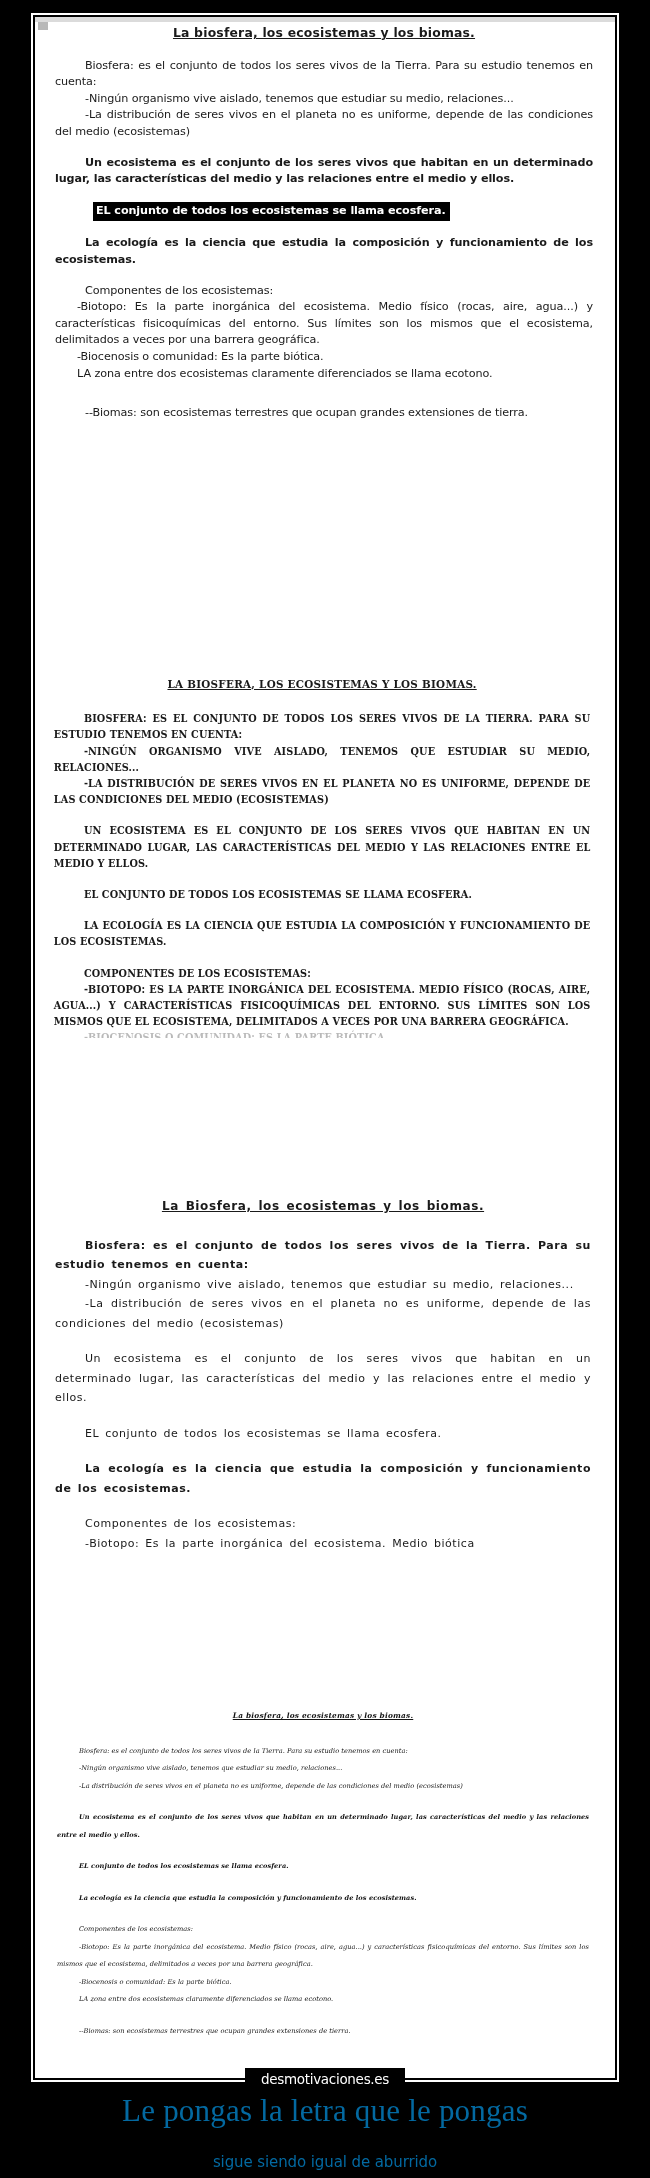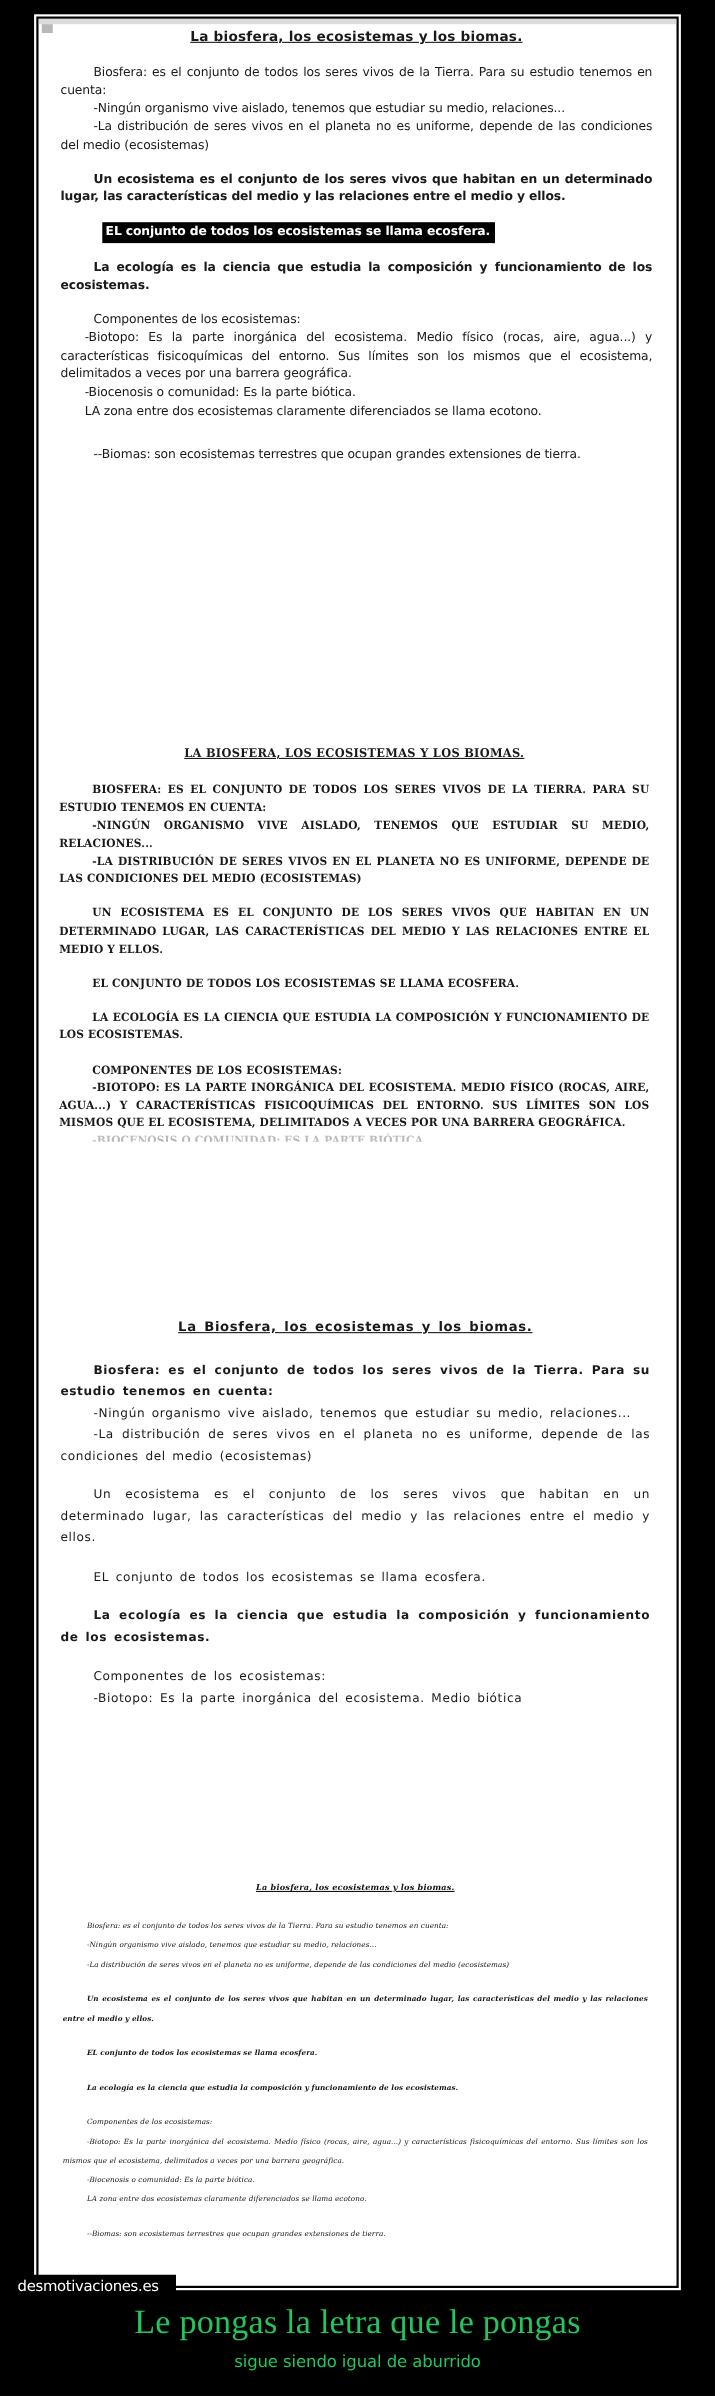--- a/index.html
+++ b/index.html
@@ -169,21 +169,21 @@
   #block-script .gap { height: 14px; }
   #block-script .bold { font-weight: bold; }
 
   
   #watermark {
     position: absolute;
     left: 0;
     right: 0;
     top: 2068px;
     height: 24px;
-    text-align: left;
+    text-align: center;
     pointer-events: none;
   }
   #watermark-plate {
     display: inline-block;
     position: relative;
     background: #000000;
     color: #ffffff;
     font-family: "DejaVu Sans", sans-serif;
     font-size: 13.5px;
     line-height: 20px;
@@ -192,34 +192,34 @@
     border-radius: 0 0 9px 9px;
   }
 
   
   #caption {
     position: absolute;
     left: 0;
     right: 0;
     top: 2092px;
     text-align: center;
-    color: #22c55e;
+    color: #0369a1;
   }
   #caption-title {
     font-family: "Liberation Serif", "DejaVu Serif", serif;
     font-size: 31px;
     line-height: 38px;
     font-weight: normal;
     letter-spacing: .2px;
   }
   #caption-sub {
     font-family: "DejaVu Sans", sans-serif;
     font-size: 15px;
     line-height: 22px;
-    margin-top: 6px;
+    margin-top: 21px;
     letter-spacing: -.1px;
     text-align: center;
   }
 </style>
 </head>
 <body>
 
 <div id="poster">
 
   <div id="image-frame">

